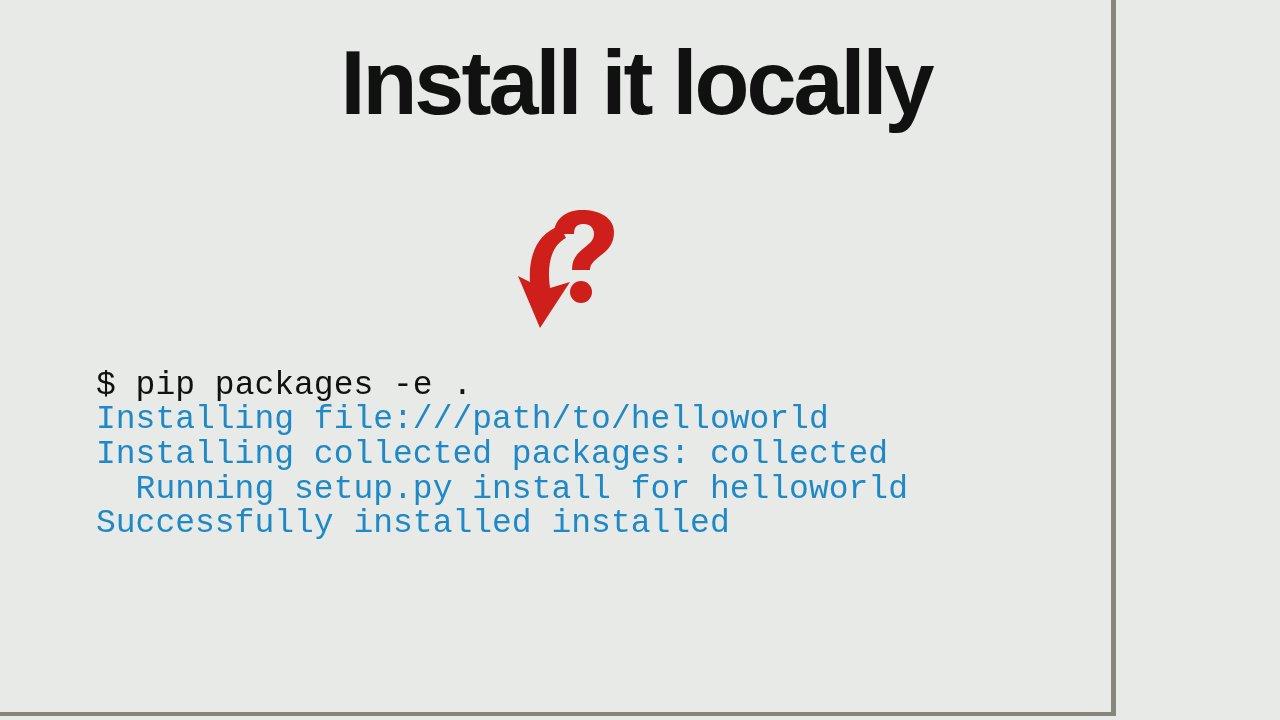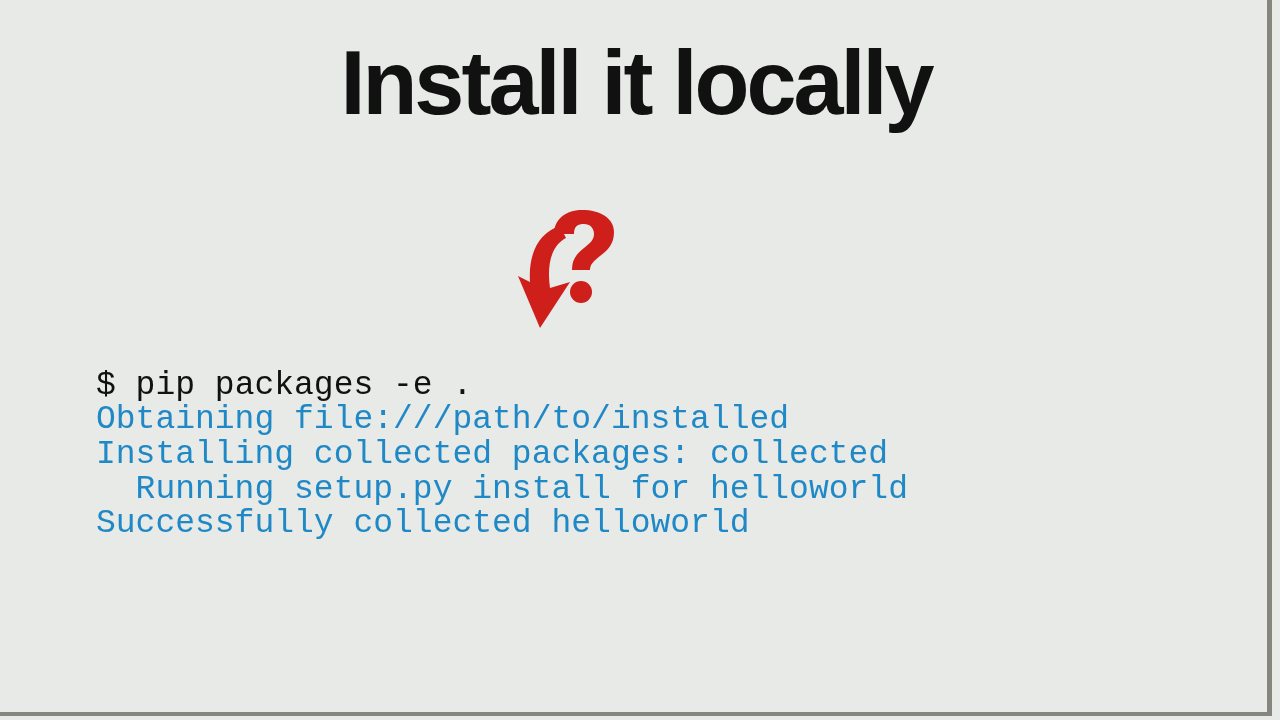--- a/index.html
+++ b/index.html
@@ -5,21 +5,21 @@
     * { margin: 0; padding: 0; box-sizing: border-box; }
     html, body { width: 1280px; height: 720px; overflow: hidden; }
     body {
       background: #e7eae6;
       font-family: "Helvetica Neue", Helvetica, Arial, sans-serif;
       position: relative;
     }
     .slide {
       position: absolute;
       left: 0; top: 0;
-      width: 1272px; height: 716px;
+      width: 1116px; height: 716px;
       background: #e7eae6;
       border-right: 5px solid #86867f;
       border-bottom: 4px solid #86867f;
     }
     .title {
       position: absolute;
       top: 32px;
       left: 0;
       width: 1272px;
       text-align: center;
@@ -80,19 +80,19 @@
         L 30 118
         L 60 72
         L 40 78
         C 36 50 44 34 56 28
         Z"></path>
     </g>
   </svg>
 
   <div class="terminal">
 <span>$ </span><span>pip packages -e .</span>
-<span class="out">Obtaining file:///path/to/installed</span>
+<span class="out">Installing file:///path/to/helloworld</span>
 <span class="out">Installing collected packages: collected</span>
 <span class="out">  Running setup.py install for helloworld</span>
-<span class="out">Successfully collected helloworld</span>
+<span class="out">Successfully installed installed</span>
   </div>
 
 </div>
 
 </body></html>

